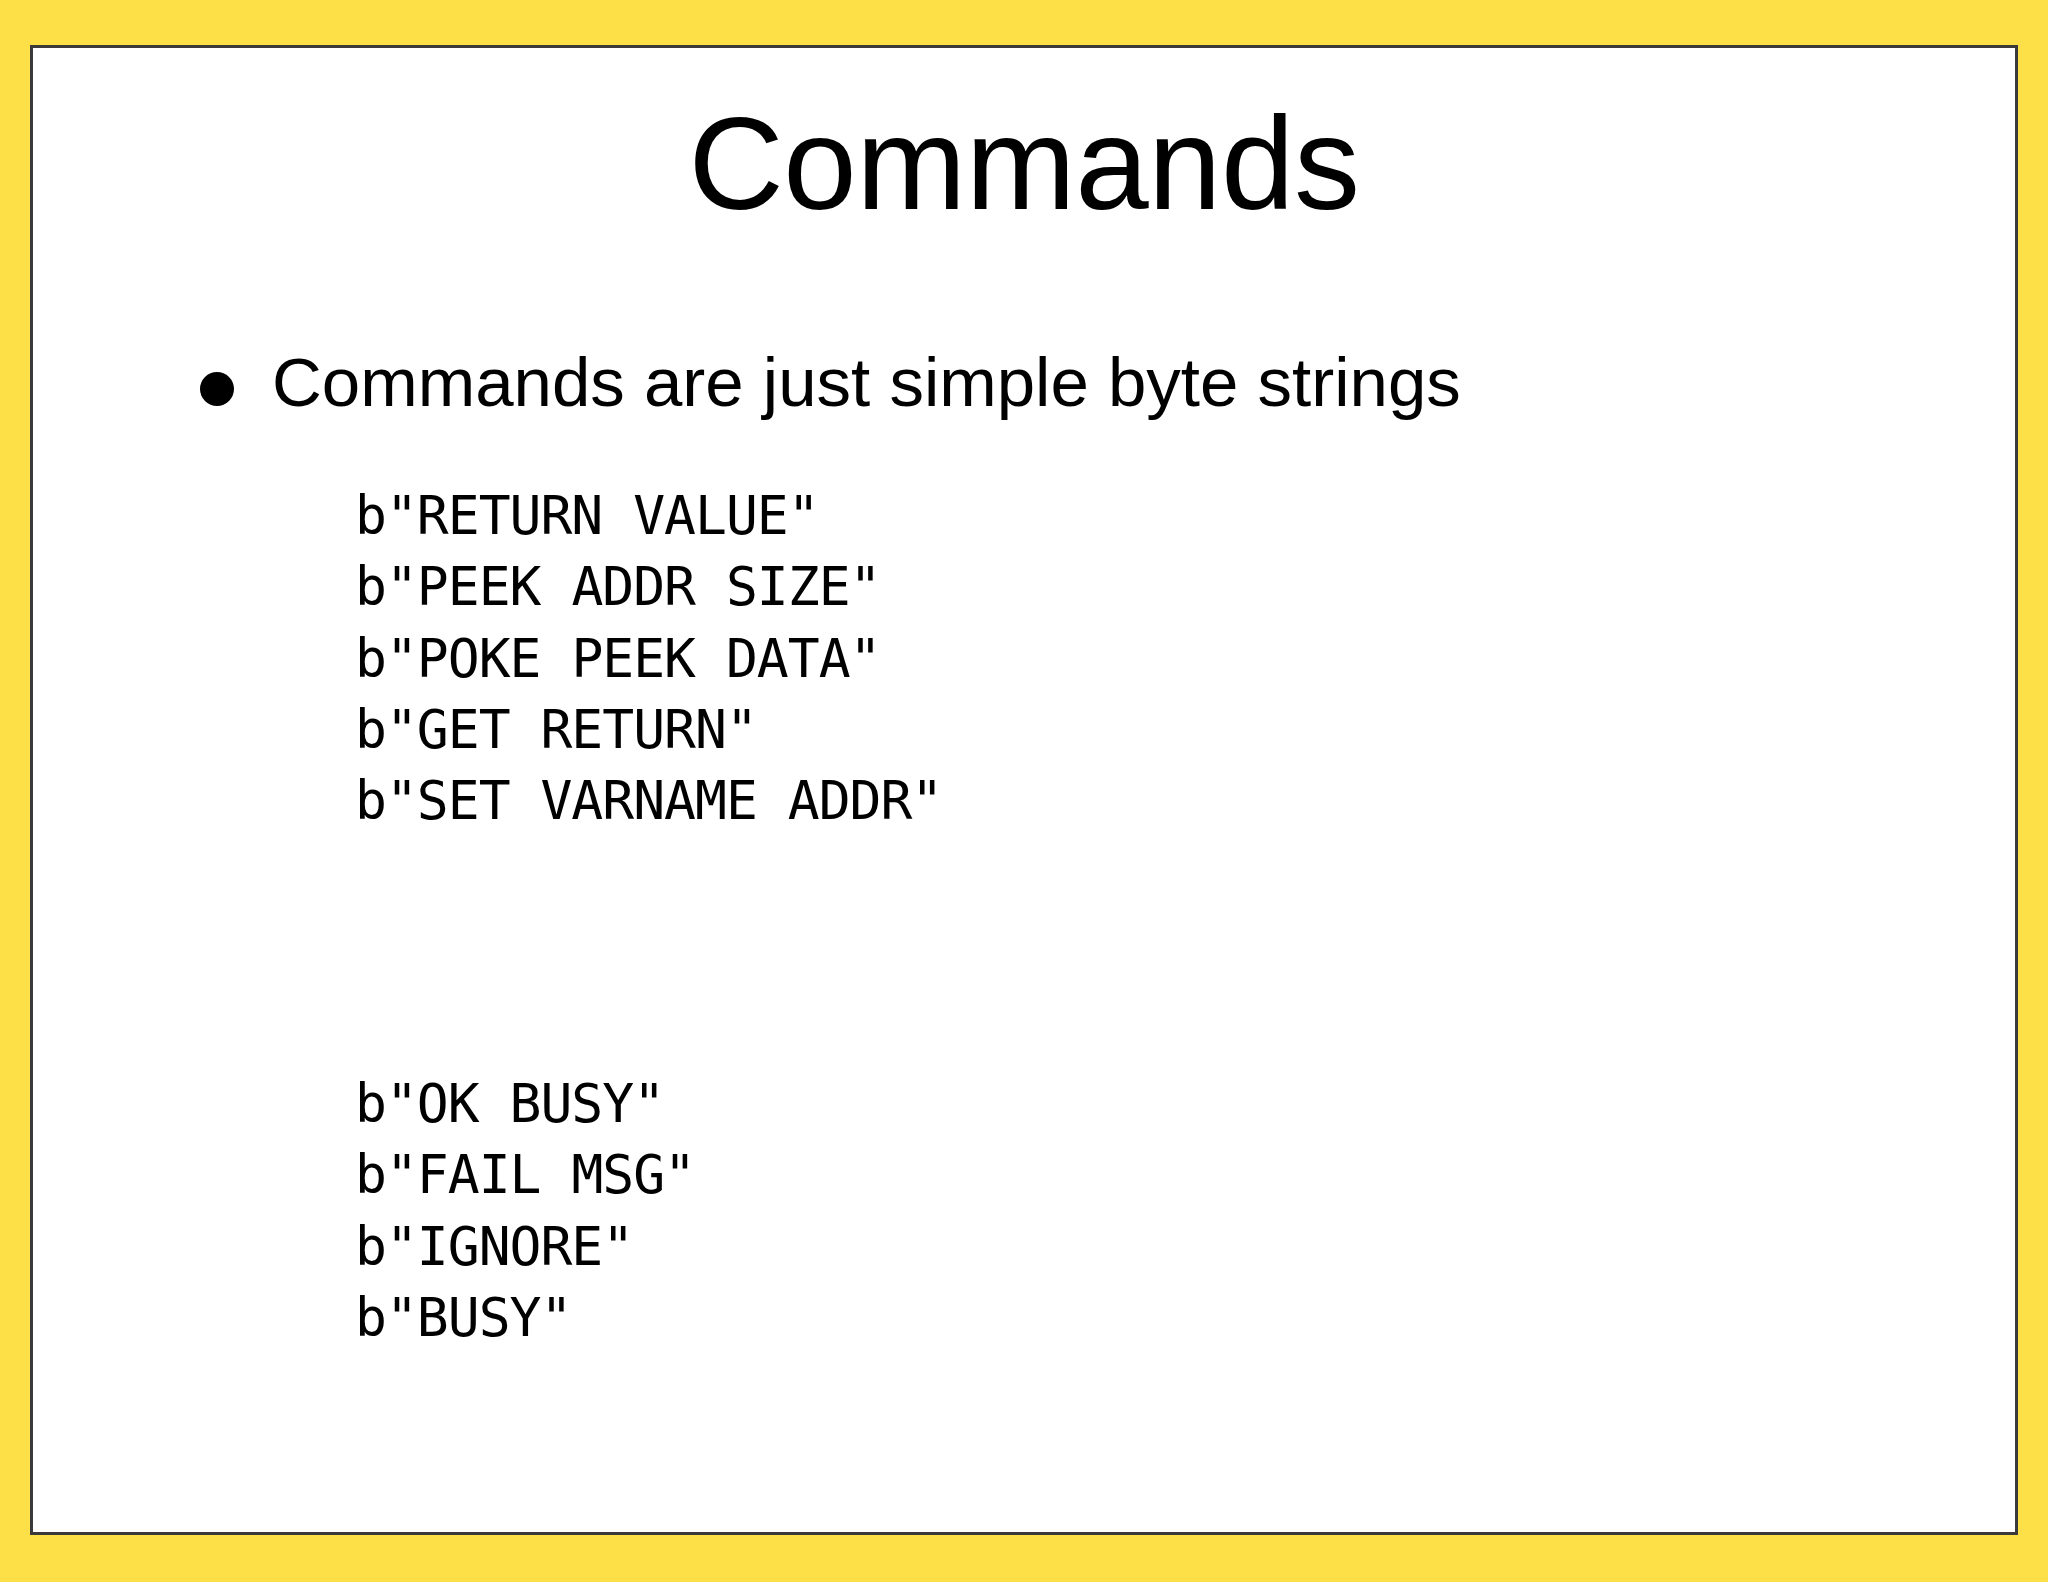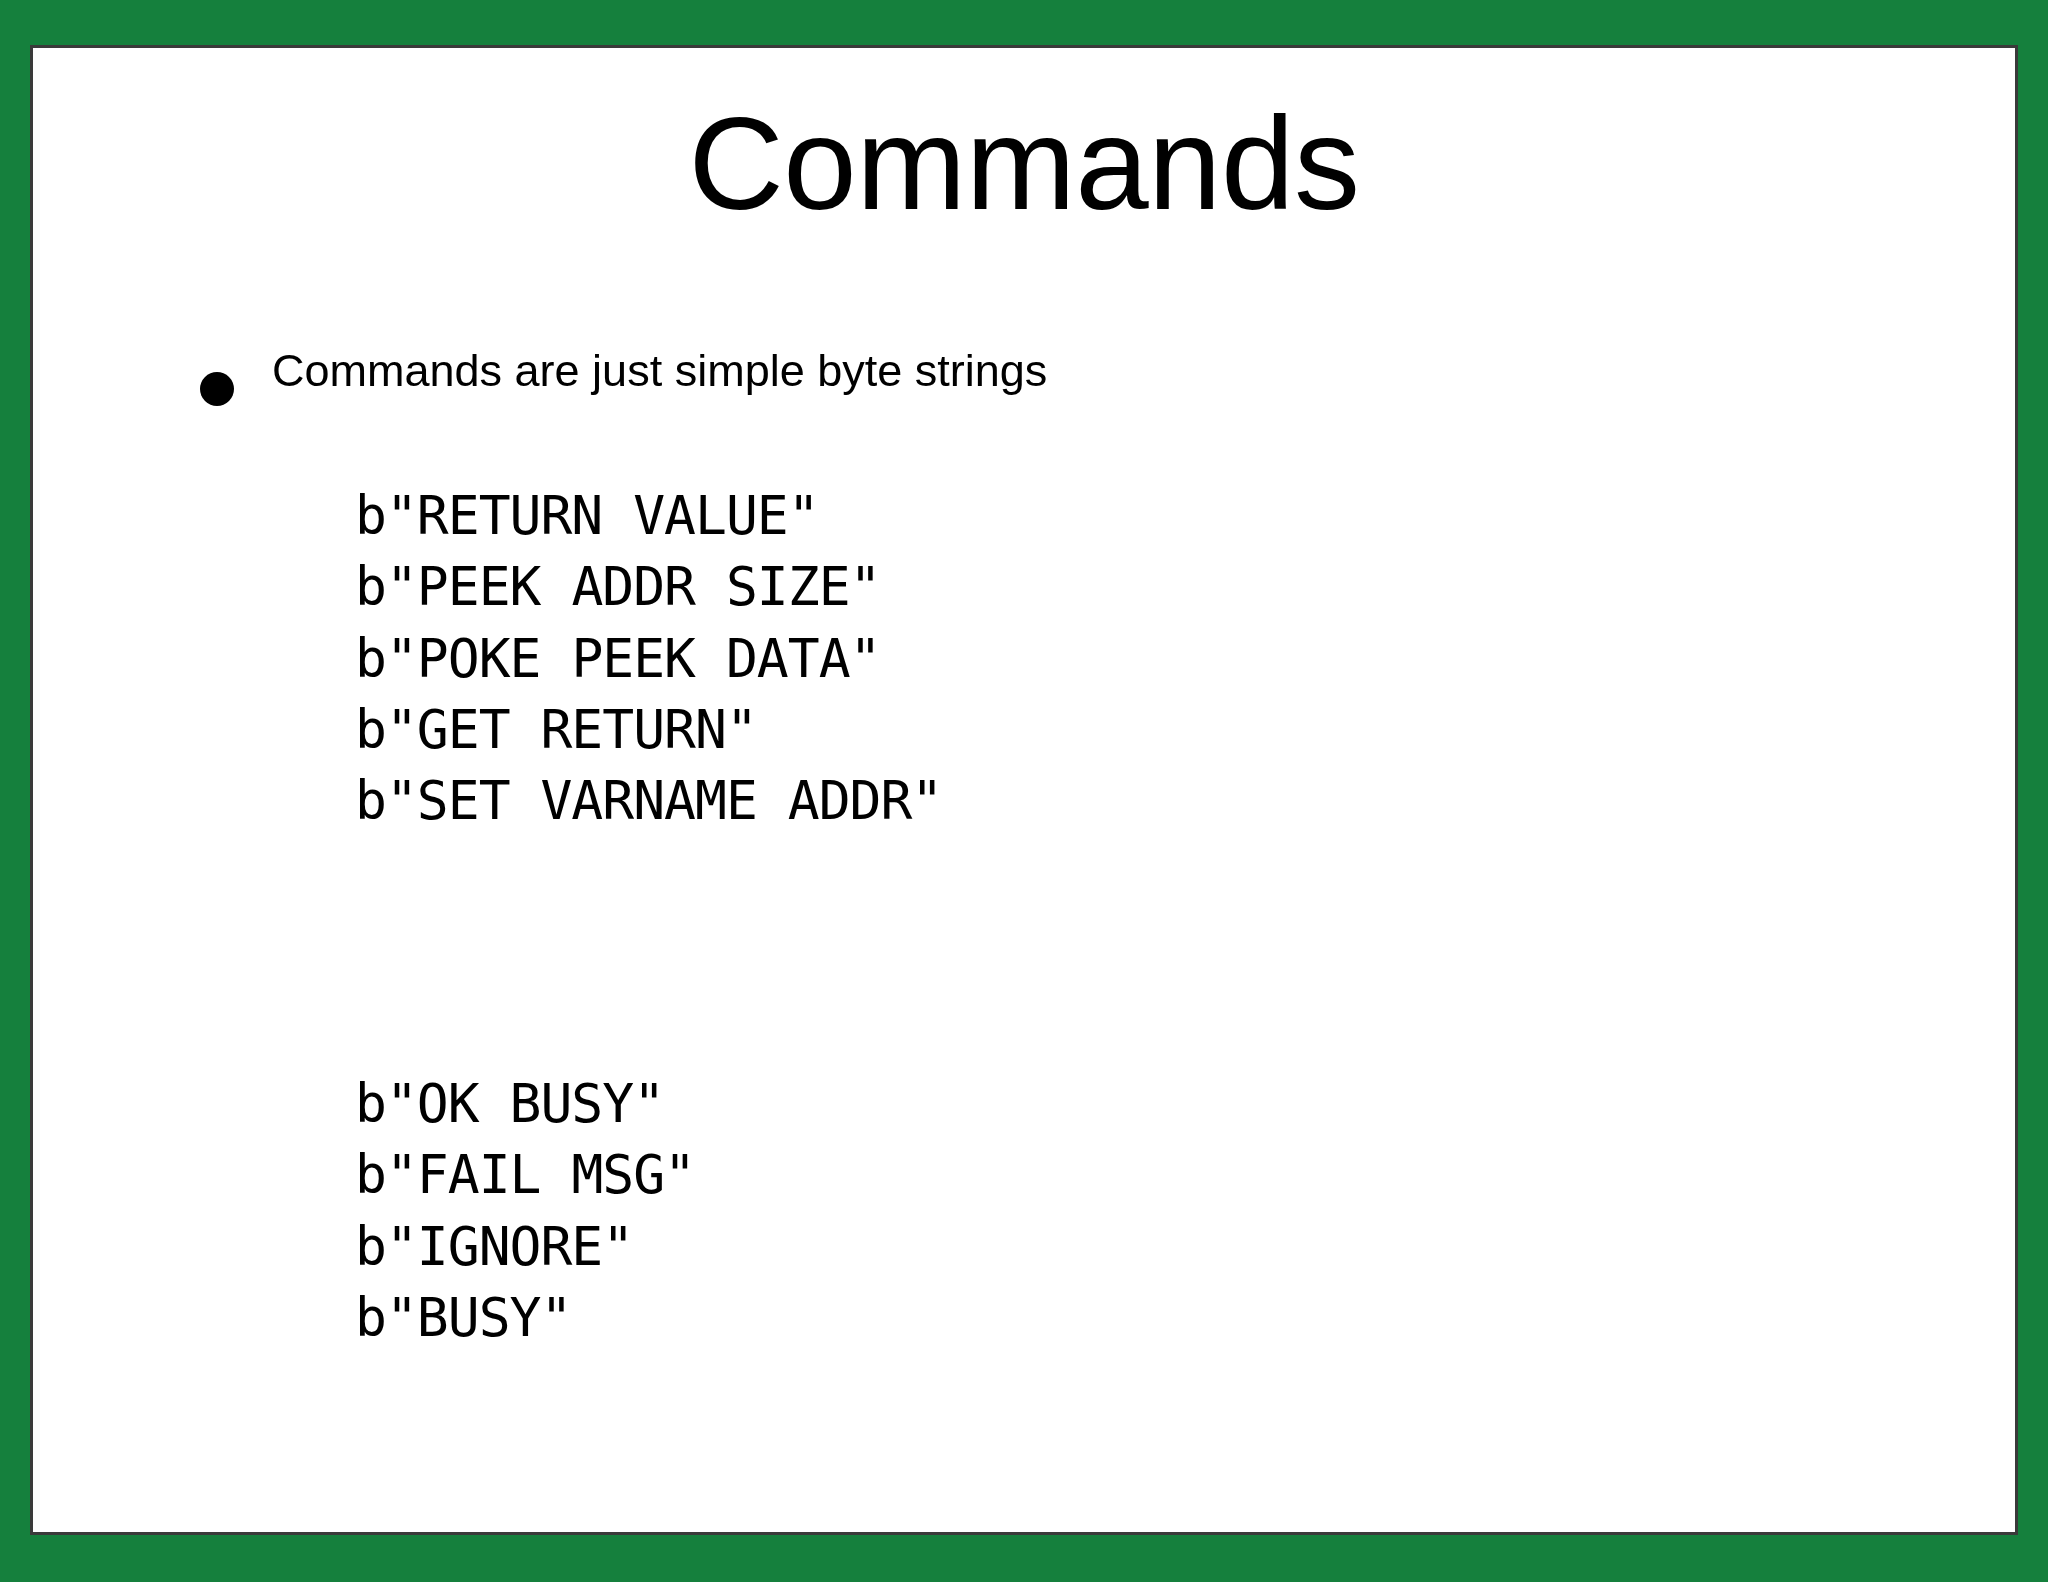--- a/index.html
+++ b/index.html
@@ -4,21 +4,21 @@
 <style>
   html, body {
     margin: 0;
     padding: 0;
     background: #ffffff;
   }
   #slide {
     position: relative;
     width: 2048px;
     height: 1582px;
-    background: #15803d;
+    background: #fde047;
     overflow: hidden;
     font-family: "Liberation Sans", sans-serif;
   }
   #slide-frame {
     position: absolute;
     left: 30px;
     top: 45px;
     width: 1988px;
     height: 1490px;
     border: 3px solid #3a3a3a;
@@ -47,21 +47,21 @@
   .bullet-dot {
     width: 34px;
     height: 34px;
     border-radius: 50%;
     background: #000000;
     flex: 0 0 auto;
     margin-top: 24px;
   }
   .bullet-text {
     font-family: "Liberation Sans", sans-serif;
-    font-size: 45px;
+    font-size: 69px;
     font-weight: 400;
     color: #000000;
     line-height: 1.0;
     margin-left: 38px;
     white-space: nowrap;
   }
   .code-block {
     position: absolute;
     left: 355px;
     font-family: "DejaVu Sans Mono", "Liberation Mono", monospace;

